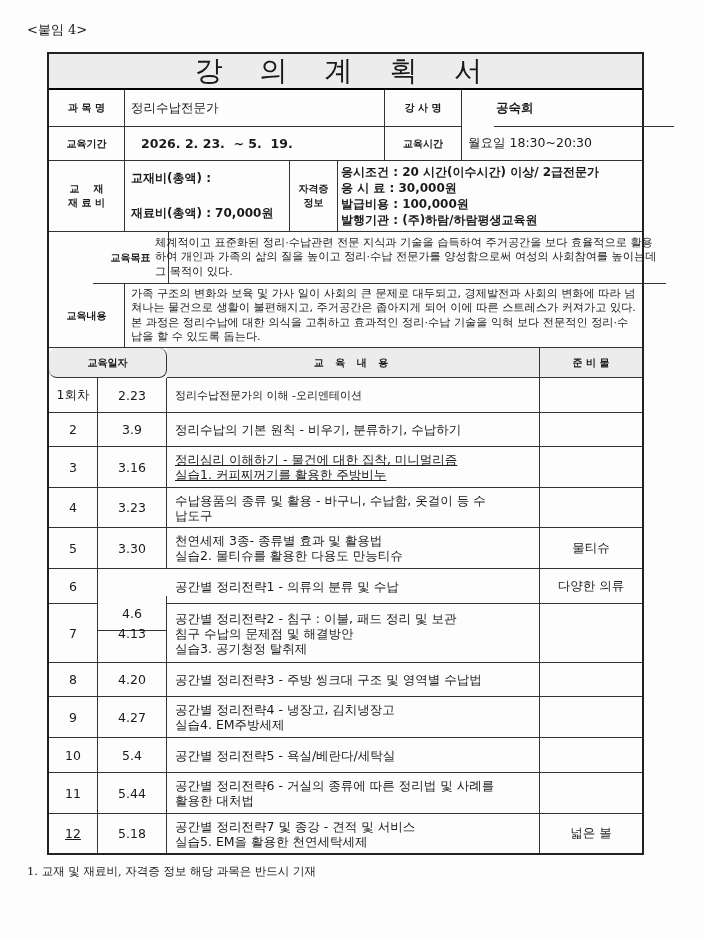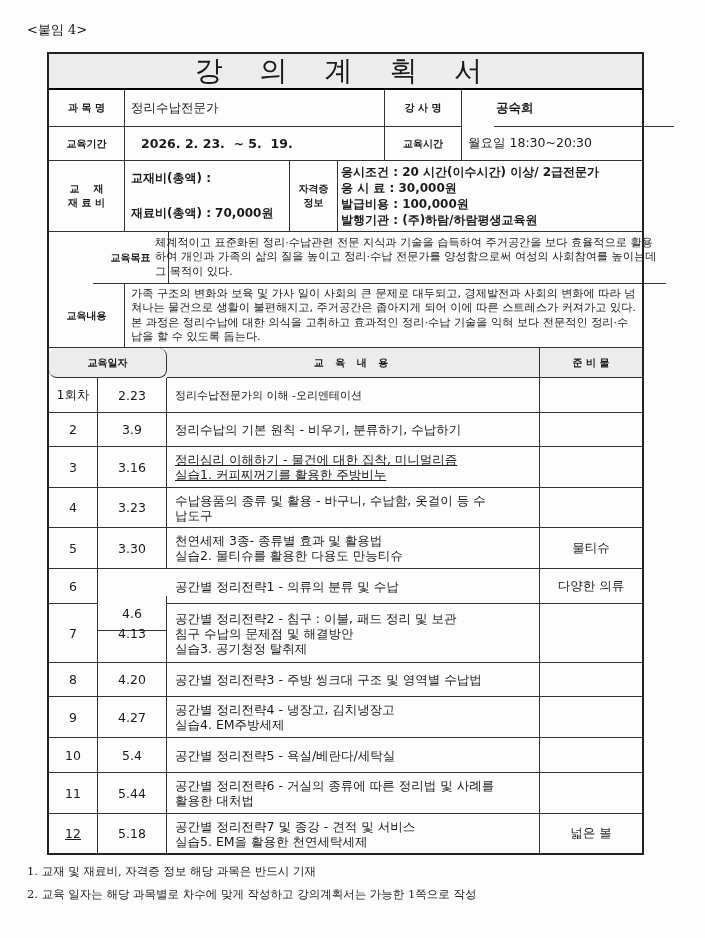--- a/index.html
+++ b/index.html
@@ -149,14 +149,13 @@
       <div class="cell multi" style="left:118px;top:760px;width:373px;height:39px;padding-left:8px;line-height:15px;border-bottom:none;">
         <span>공간별 정리전략7 및 종강 - 견적 및 서비스</span>
         <span>실습5. EM을 활용한 천연세탁세제</span>
       </div>
       <div class="cell center noR" style="left:491px;top:760px;width:102px;height:39px;border-bottom:none;">넓은 볼</div>
     </div>
 </div>
 
 <div class="notes">
   <div>1. 교재 및 재료비, 자격증 정보 해당 과목은 반드시 기재</div>
-  <div>2. 교육 일자는 해당 과목별로 차수에 맞게 작성하고 강의계획서는 가능한 1쪽으로 작성</div>
 </div>
 
 </body></html>

